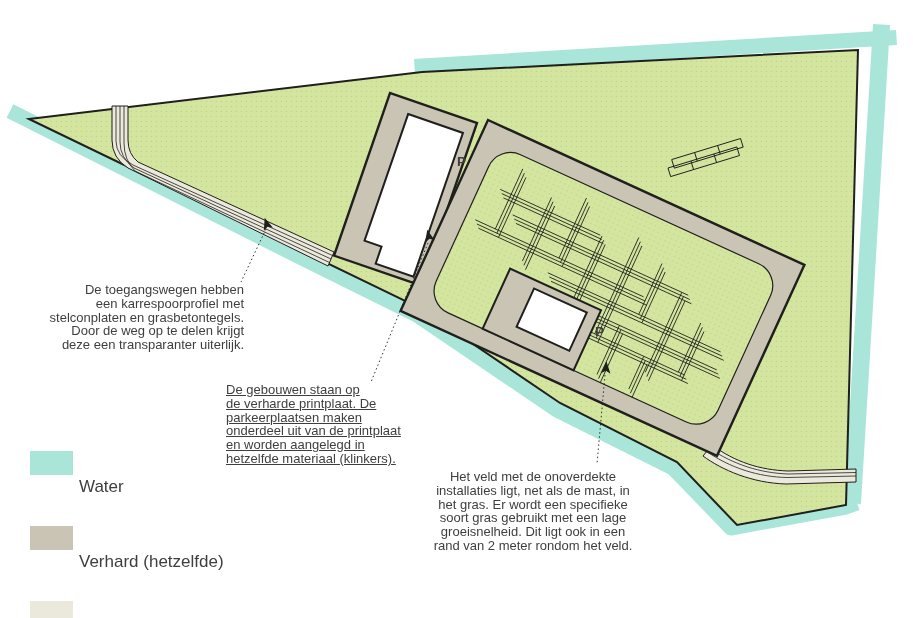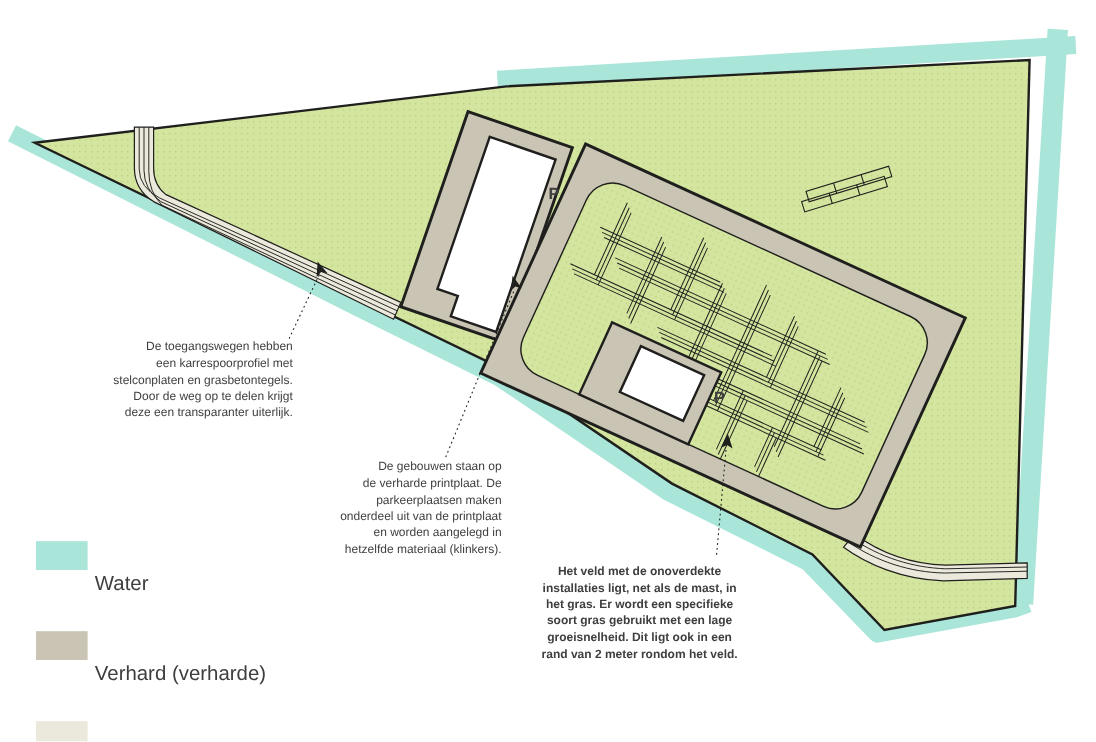--- a/index.html
+++ b/index.html
@@ -11,21 +11,21 @@
   
   .fill-grass{fill:url(#grassdots);stroke:var(--c-outline);}
   .fill-paved{fill:var(--c-paved);stroke:var(--c-outline);}
   .fill-bldg{fill:var(--c-building);stroke:var(--c-outline);}
   .fill-stelcon{fill:var(--c-stelcon);stroke:var(--c-outline);}
   .water-stroke{stroke:var(--c-water);fill:none;}
   .hairline{stroke:var(--c-outline);fill:none;}
   .dotted{stroke:var(--c-outline);fill:none;stroke-dasharray:1.5 2.6;}
   
   .annotation{
-    position:absolute;font-size:10px;line-height:13.8px;color:var(--c-ink);
+    position:absolute;font-size:13px;line-height:13.8px;color:var(--c-ink);
     white-space:pre-line;
   }
   .p-label{position:absolute;font-size:13.5px;font-weight:600;color:var(--c-ink);}
   .legend{position:absolute;left:30px;top:429px;}
   .legend-row{display:flex;align-items:center;margin-bottom:7px;}
   .swatch{width:43px;height:24px;flex:0 0 43px;}
   .sw-water{background:var(--c-water);}
   .sw-grass{background:var(--c-grass);}
   .sw-paved{background:var(--c-paved);}
   .sw-stelcon{background:var(--c-stelcon);}
@@ -102,41 +102,41 @@
   </svg>
 
   <div class="p-label" style="left:457px;top:154px;">P</div>
   <div class="p-label" style="left:595px;top:324px;">P</div>
 
   <div class="annotation" style="left:36px;top:283px;width:208px;text-align:right;">De toegangswegen hebben
 een karrespoorprofiel met
 stelconplaten en grasbetontegels.
 Door de weg op te delen krijgt
 deze een transparanter uiterlijk.</div>
-  <div class="annotation" style="left:226px;top:383px;width:192px;text-align:right;">De gebouwen staan op
+  <div class="annotation" style="left:226px;top:383px;width:192px;text-align:left;text-decoration:underline;">De gebouwen staan op
 de verharde printplaat. De
 parkeerplaatsen maken
 onderdeel uit van de printplaat
 en worden aangelegd in
 hetzelfde materiaal (klinkers).</div>
-  <div class="annotation" style="left:427px;top:470px;width:212px;text-align:center;font-weight:bold;">Het veld met de onoverdekte
+  <div class="annotation" style="left:427px;top:470px;width:212px;text-align:center;">Het veld met de onoverdekte
 installaties ligt, net als de mast, in
 het gras. Er wordt een specifieke
 soort gras gebruikt met een lage
 groeisnelheid. Dit ligt ook in een
 rand van 2 meter rondom het veld.</div>
 
   <div class="legend">
     <div class="legend-row">
       <div class="swatch sw-water"></div>
       <div class="legend-label">Water</div>
     </div>
     <div class="legend-row">
       <div class="swatch sw-paved"></div>
-      <div class="legend-label">Verhard (verharde)</div>
+      <div class="legend-label">Verhard (hetzelfde)</div>
     </div>
     <div class="legend-row">
       <div class="swatch sw-stelcon"></div>
       <div class="legend-label">Schematische</div>
     </div>
   </div>
 
 </div>
 
 </body></html>

